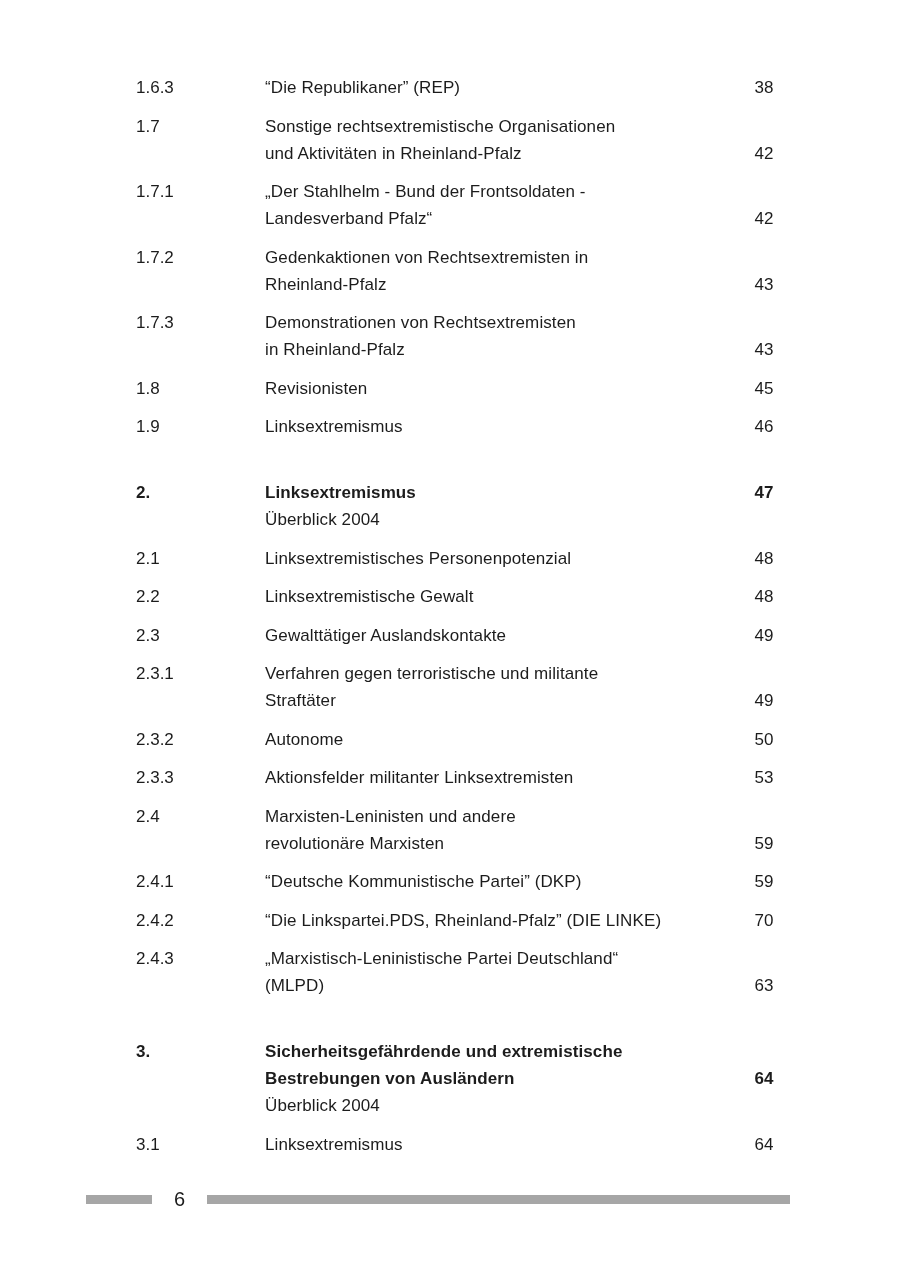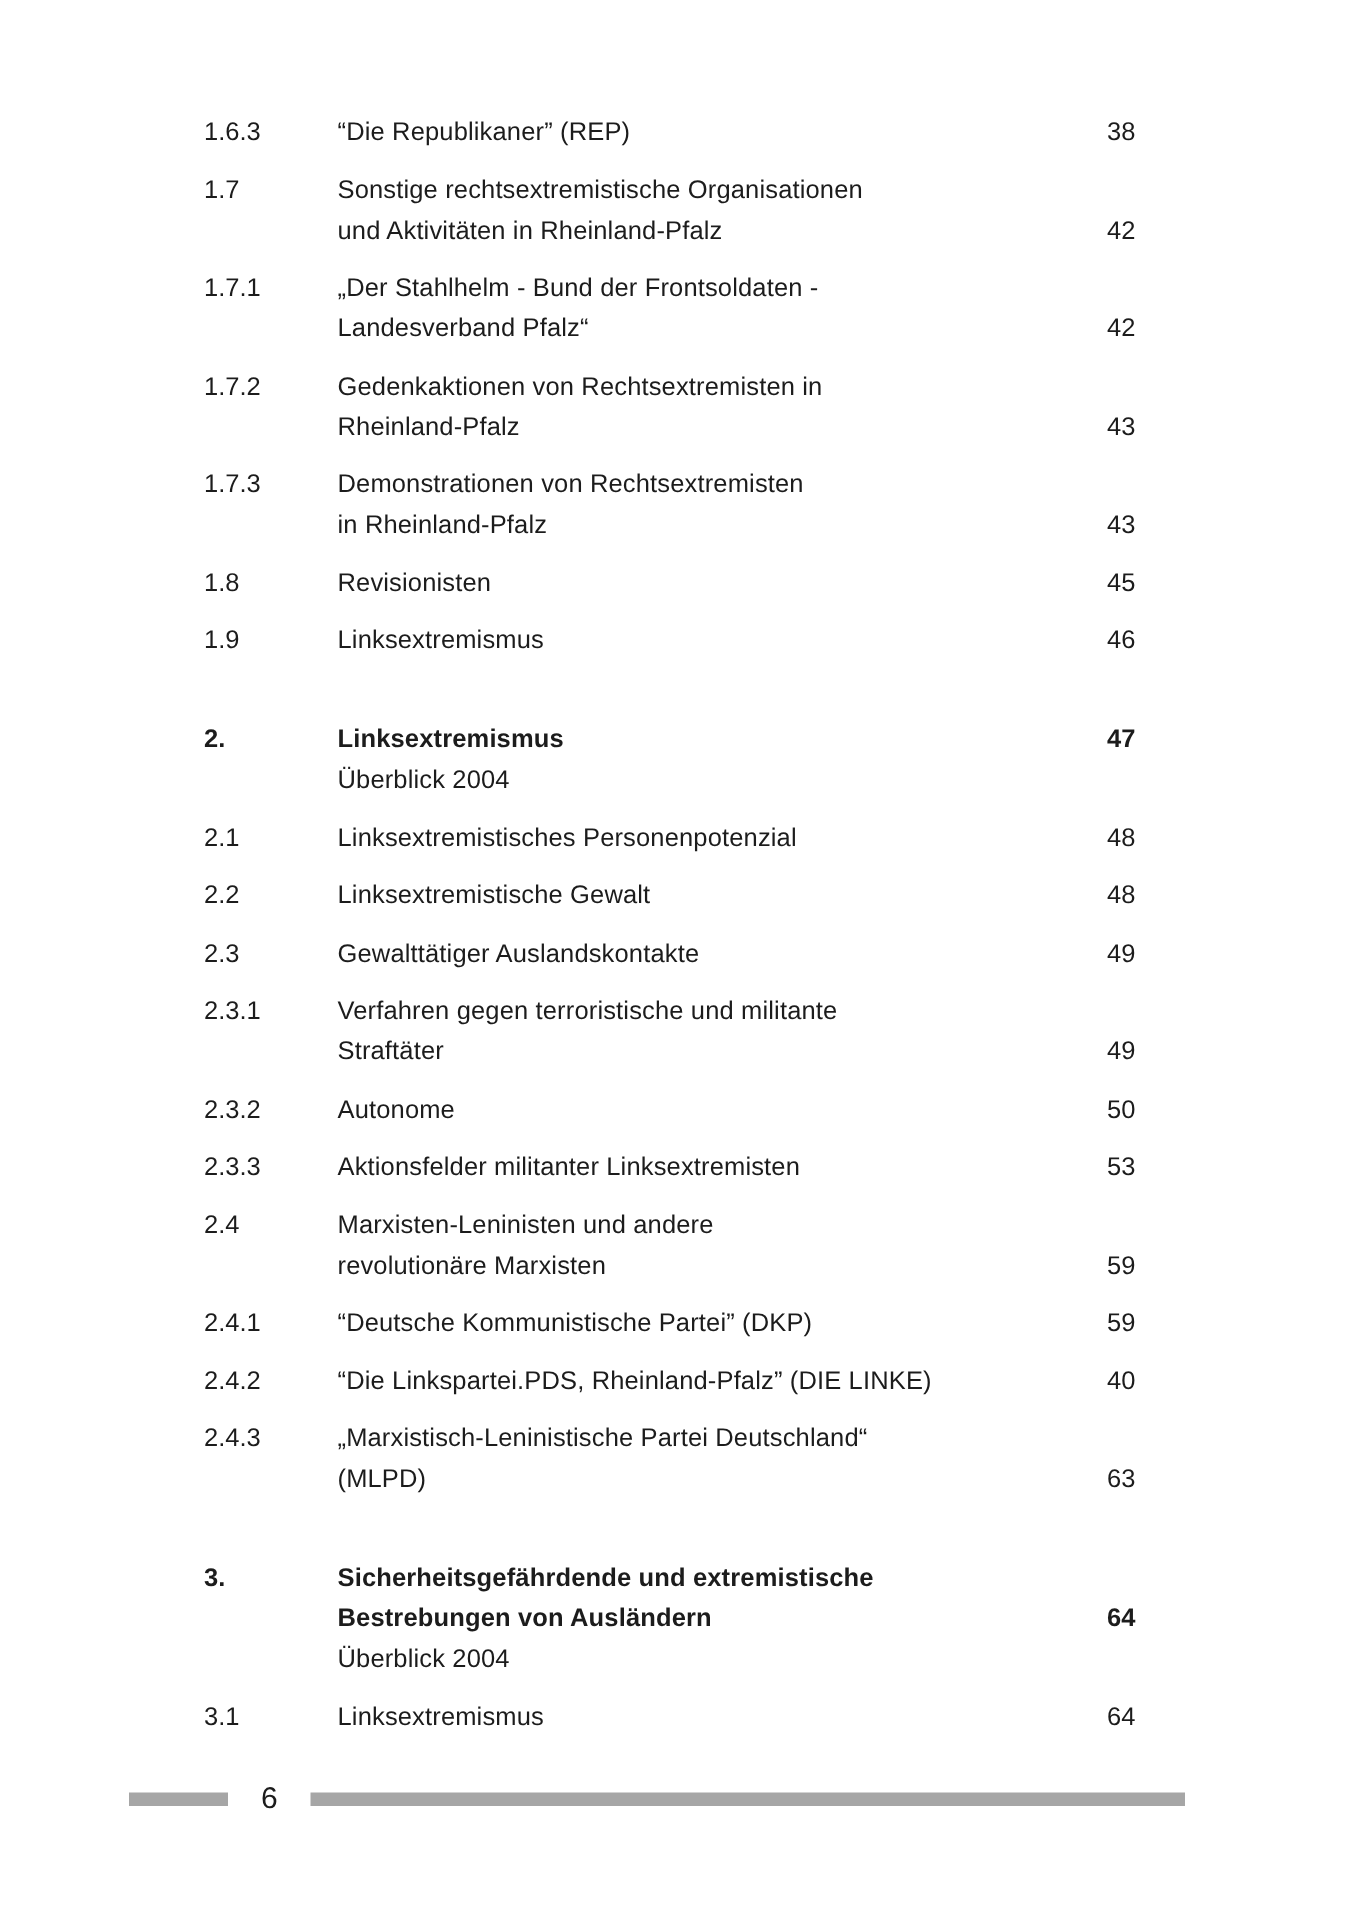--- a/index.html
+++ b/index.html
@@ -32,25 +32,26 @@
     font-size: 17px;
     line-height: 27px;
   }
   .num-cell {
     flex: 0 0 89px;
     width: 89px;
   }
   .title-cell {
     flex: 1 1 auto;
     letter-spacing: 0.1px;
+    margin-left: 40px;
   }
   .page-cell {
     flex: 0 0 52px;
     width: 52px;
-    text-align: left;
+    text-align: center;
   }
   .entry.bold .line.main-line .num-cell,
   .entry.bold .line.main-line .title-cell,
   .entry.bold .line.main-line .page-cell {
     font-weight: bold;
   }
   .entry .line.subtitle-line .title-cell {
     font-weight: normal;
   }
   .footer {
@@ -229,21 +230,21 @@
       <div class="line main-line">
         <span class="num-cell">2.4.1</span>
         <span class="title-cell">“Deutsche Kommunistische Partei” (DKP)</span>
         <span class="page-cell">59</span>
       </div>
     </div>
     <div class="entry">
       <div class="line main-line">
         <span class="num-cell">2.4.2</span>
         <span class="title-cell">“Die Linkspartei.PDS, Rheinland-Pfalz” (DIE LINKE)</span>
-        <span class="page-cell">40</span>
+        <span class="page-cell">70</span>
       </div>
     </div>
     <div class="entry">
       <div class="line main-line">
         <span class="num-cell">2.4.3</span>
         <span class="title-cell">„Marxistisch-Leninistische Partei Deutschland“</span>
         <span class="page-cell"></span>
       </div>
       <div class="line main-line">
         <span class="num-cell"></span>

